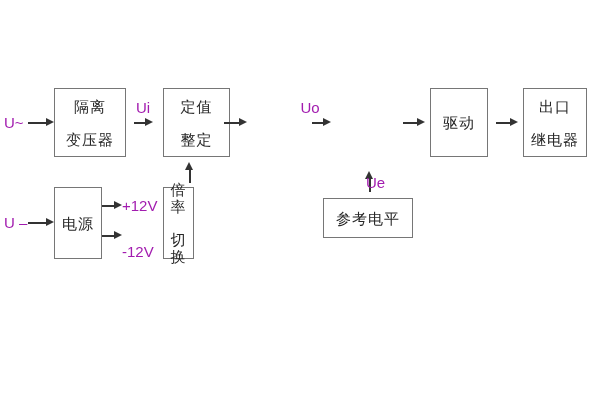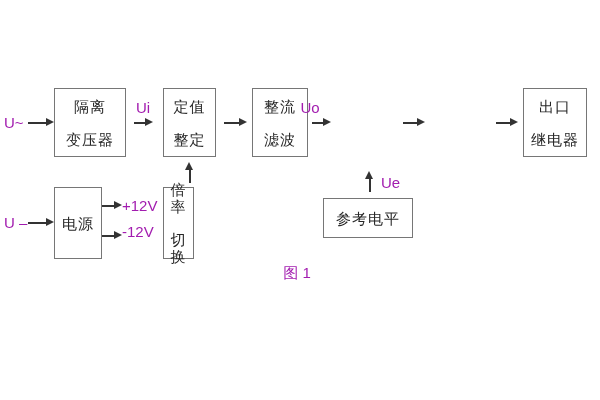--- a/index.html
+++ b/index.html
@@ -34,31 +34,30 @@
 </head>
 <body>
 
 <div class="canvas">
 
   <div class="box two" style="left:54px;top:88px;width:72px;height:69px">
     <span>隔离</span>
     <span>变压器</span>
   </div>
 
-  <div class="box two" style="left:163px;top:88px;width:53px;height:69px">
+  <div class="box two" style="left:163px;top:88px;width:67px;height:69px">
     <span>定值</span>
     <span>整定</span>
   </div>
 
-  <div class="box two" style="left:252px;top:88px;width:56px;height:69px">
-    <span>整流</span>
-    <span>滤波</span>
-  </div>
 
 
+  <div class="box" style="left:430px;top:88px;width:58px;height:69px">
+    <span>驱动</span>
+  </div>
 
   <div class="box two" style="left:523px;top:88px;width:64px;height:69px">
     <span>出口</span>
     <span>继电器</span>
   </div>
 
   <div class="box" style="left:54px;top:187px;width:48px;height:72px">
     <span>电源</span>
   </div>
 
@@ -80,20 +79,19 @@
   <div class="arr-r" style="left:28px;top:222px;width:18px"></div>
   <div class="arr-r" style="left:102px;top:205px;width:12px"></div>
   <div class="arr-r" style="left:102px;top:235px;width:12px"></div>
 
   <div class="arr-u" style="left:189px;top:170px;height:13px"></div>
   <div class="arr-u" style="left:369px;top:179px;height:13px"></div>
 
   <div class="lbl" style="left:4px;top:114px">U~</div>
   <div class="lbl c" style="left:129px;top:99px;width:28px">Ui</div>
   <div class="lbl c" style="left:296px;top:99px;width:28px">Uo</div>
-  <div class="lbl" style="left:381px;top:174px">Ue</div>
+  <div class="lbl" style="left:366px;top:174px">Ue</div>
   <div class="lbl" style="left:4px;top:214px">U –</div>
   <div class="lbl" style="left:122px;top:197px">+12V</div>
-  <div class="lbl" style="left:122px;top:223px">-12V</div>
+  <div class="lbl" style="left:122px;top:243px">-12V</div>
 
-  <div class="lbl c" style="left:267px;top:264px;width:60px">图 1</div>
 
 </div>
 
 </body></html>

